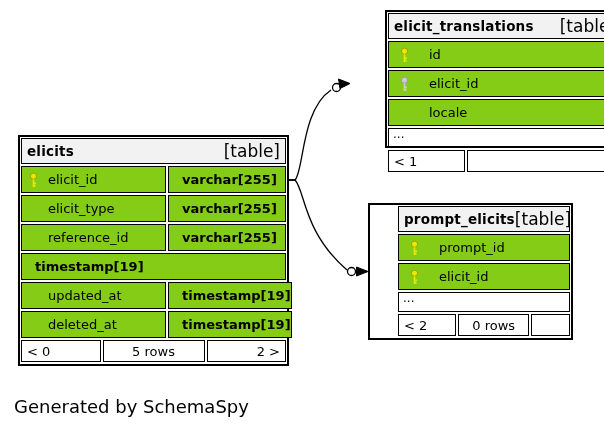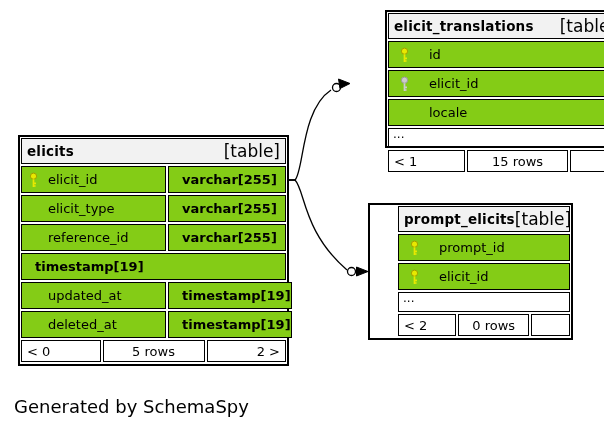--- a/index.html
+++ b/index.html
@@ -176,21 +176,20 @@
       <div class="cell cname">
         <span class="keyslot"></span>
         <span>locale</span>
       </div>
     </div>
 
     <div class="ellipsis-row">...</div>
 
     <div class="foot">
       <div class="fcell fl">&lt; 1</div>
-      <div class="fcell fc">15 rows</div>
       <div class="fcell fr"></div>
     </div>
   </div>
 
   <div class="tbl tbl-prompt right-tbl">
     <div class="hdr">
       <span class="hname">prompt_elicits</span>
       <span class="htype">[table]</span>
     </div>
 

